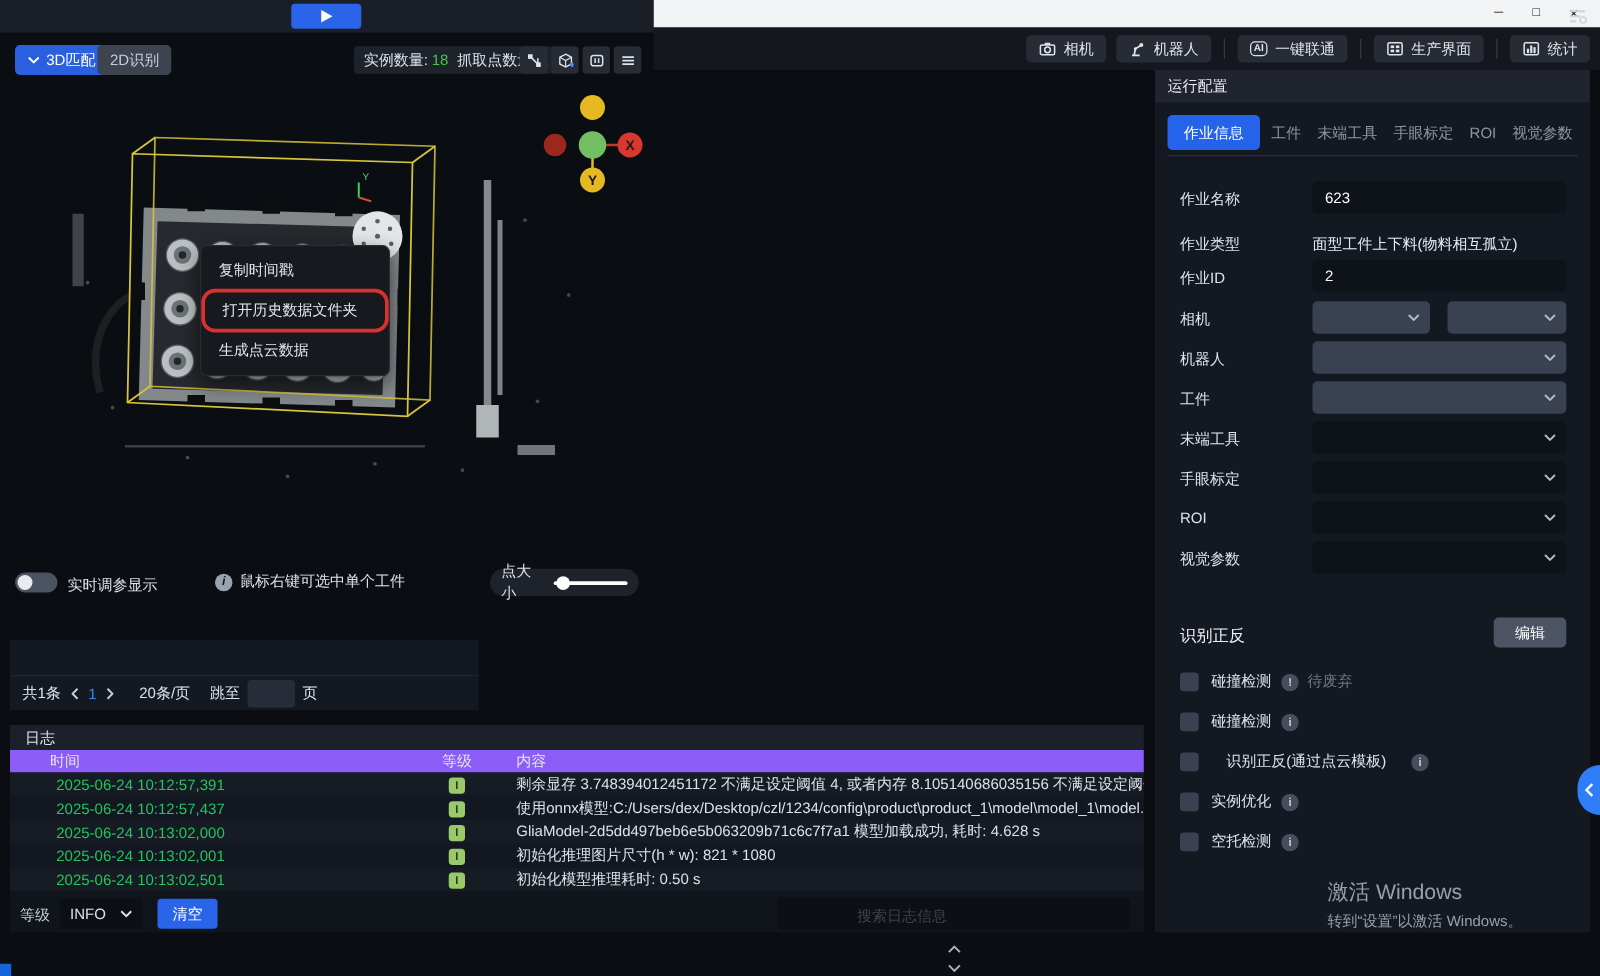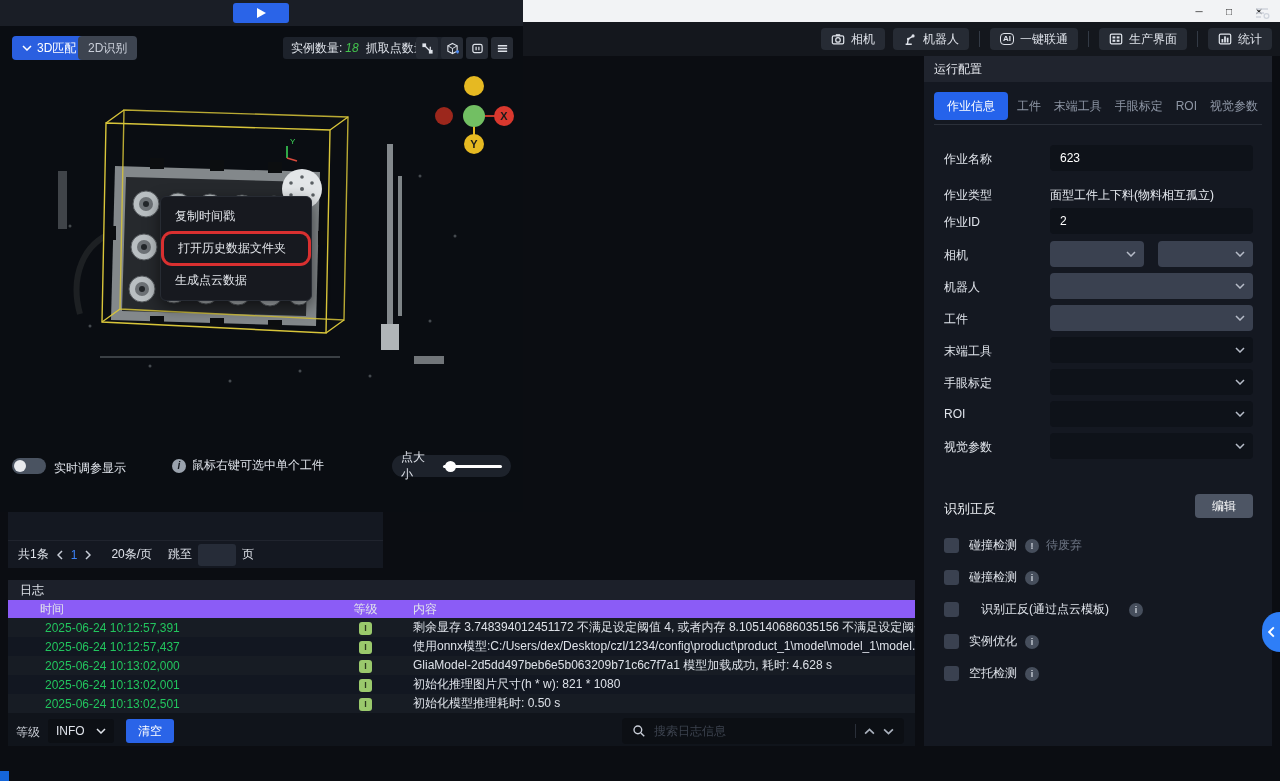--- a/index.html
+++ b/index.html
@@ -55,21 +55,21 @@
 
   
   #viewport-panel { left:392px; top:56px; width:523px; height:512px; background:#0a0d12; }
   #vp-topbar { position:absolute; left:0; top:0; width:523px; height:26px; background:#1a1e26; }
   #vp-play { position:absolute; left:233px; top:3px; width:56px; height:20px; background:#2a64e8; border-radius:3px; display:flex; align-items:center; justify-content:center; cursor:pointer; }
   #vp-play .tri { width:0; height:0; border-left:9px solid #fff; border-top:5.5px solid transparent; border-bottom:5.5px solid transparent; }
   #vp-filter-btn { position:absolute; right:10px; top:5px; color:#cfd4dc; cursor:pointer; }
   #mode-3d { position:absolute; left:12px; top:36px; height:24px; background:#2a5fe0; border-radius:4px; color:#fff; display:flex; align-items:center; gap:5px; padding:0 10px; cursor:pointer; z-index:5;}
   #mode-2d { position:absolute; left:78px; top:36px; height:24px; background:#3d4450; border-radius:4px; color:#c9ced8; display:flex; align-items:center; padding:0 10px; cursor:pointer; z-index:5;}
   #vp-stats { position:absolute; left:283px; top:37px; height:22px; background:#1d222b; border-radius:3px; display:flex; align-items:center; padding:0 8px; gap:3px; z-index:5; }
-  #vp-stats .g { color:#43c34d;font-style:italic; }
+  #vp-stats .g { color:#43c34d; }
   .vp-iconbtn { position:absolute; top:37px; width:22px; height:22px; background:#262b34; border-radius:3px; display:flex; align-items:center; justify-content:center; color:#dfe3ea; cursor:pointer; z-index:5; }
   #vp-toggle { position:absolute; left:12px; top:458px; width:34px; height:16px; background:#4a5361; border-radius:8px; cursor:pointer; z-index:5;}
   #vp-toggle .knob { position:absolute; left:2px; top:2px; width:12px; height:12px; background:#e8eaee; border-radius:50%; }
   #vp-toggle-label { position:absolute; left:54px; top:460px; z-index:5;}
   #vp-hint { position:absolute; left:172px; top:457px; display:flex; align-items:center; gap:6px; z-index:5;}
   .info-dot { width:14px; height:14px; background:#9aa2ad; color:#14181f; border-radius:50%; font-size:10px; font-weight:bold; display:inline-flex; align-items:center; justify-content:center; font-style:italic; }
   #vp-pointsize { position:absolute; left:392px; top:455px; width:119px; height:22px; background:#1d222b; border-radius:11px; display:flex; align-items:center; padding:0 9px; gap:7px; z-index:5;}
   #ps-track { position:relative; width:60px; height:3px; background:#fff; border-radius:2px; }
   #ps-knob { position:absolute; left:2px; top:-4px; width:11px; height:11px; background:#fff; border-radius:50%; cursor:pointer; }
 
@@ -81,21 +81,21 @@
   .log-row { height:19px; display:flex; align-items:center; white-space:nowrap; }
   .log-row:nth-child(odd) { background:#171c24; }
   .log-row:nth-child(even) { background:#121721; }
   .log-row .lg-time { color:#22c55e;padding-left:37px; }
   .log-row .lg-content { color:#dde1e8; overflow:hidden; }
   .lv-badge { display:inline-block; width:13px; height:13px; background:#9ac96c; color:#2c3a1e; border-radius:3px; font-size:9px; font-weight:bold; text-align:center; line-height:13px; }
   #log-footer { position:absolute; left:0; top:136px; width:907px; height:30px; display:flex; align-items:center; }
   #log-level-label { position:absolute; left:8px; top:8px; color:#c8ccd4; }
   #log-level-select { position:absolute; left:40px; top:3px; width:66px; height:24px; background:#0c0f14; border-radius:3px; display:flex; align-items:center; padding:0 8px; justify-content:space-between; cursor:pointer; }
   #log-clear-btn { position:absolute; left:118px; top:3px; width:48px; height:24px; background:#2a64e8; border-radius:3px; color:#fff; display:flex; align-items:center; justify-content:center; cursor:pointer; }
-  #log-search { position:absolute; left:614px; top:2px; width:282px; height:26px; background:#0c0f14; border-radius:4px; display:flex; align-items:center; padding:0 10px; gap:8px; }
+  #log-search { position:absolute; left:614px; top:2px; width:282px; height:26px; background:#0c0f14; border-radius:4px; display:flex; align-items:center; padding:0 10px; gap:8px;flex-direction:column; }
   #log-search input { flex:1; background:transparent; border:none; color:#e6e9ef; font-size:12px; outline:none; }
   #log-search input::placeholder { color:#3c424e; }
   #log-search .sdiv { width:1px; height:14px; background:#2a2f39; }
   #log-search .snav { color:#aab1bd; cursor:pointer; }
 
   
   #config-panel { left:924px; top:56px; width:348px; height:690px; }
   #cfg-tabs { position:absolute; left:10px; top:36px; width:328px; height:28px; display:flex; align-items:center; justify-content:space-between; }
   .cfg-tab { color:#8e96a5; cursor:pointer; padding:14px 4px; }
   .cfg-tab.active { background:#2563eb; color:#fff; border-radius:4px; width:74px; height:26px; display:flex; align-items:center; justify-content:center; }
@@ -663,20 +663,24 @@
     <span class="chk-box"></span>
     <span class="chk-label">实例优化</span>
     <span class="chk-info">i</span>
   </div>
   <div class="chk-row" style="top:609px;">
     <span class="chk-box"></span>
     <span class="chk-label">空托检测</span>
     <span class="chk-info">i</span>
   </div>
 
+  <div id="watermark">
+    <div class="w1">激活 Windows</div>
+    <div class="w2">转到“设置”以激活 Windows。</div>
+  </div>
 </div>
 
 <div id="collapse-handle">
   <svg viewBox="0 0 6 10" width="7" height="12">
       <path d="M5 1L1 5l4 4" fill="none" stroke="currentColor" stroke-width="1.6"></path>
     </svg>
 </div>
 
 <div id="statusbar">
   <span class="lbl" style="margin-left:10px;">机器人：</span>

